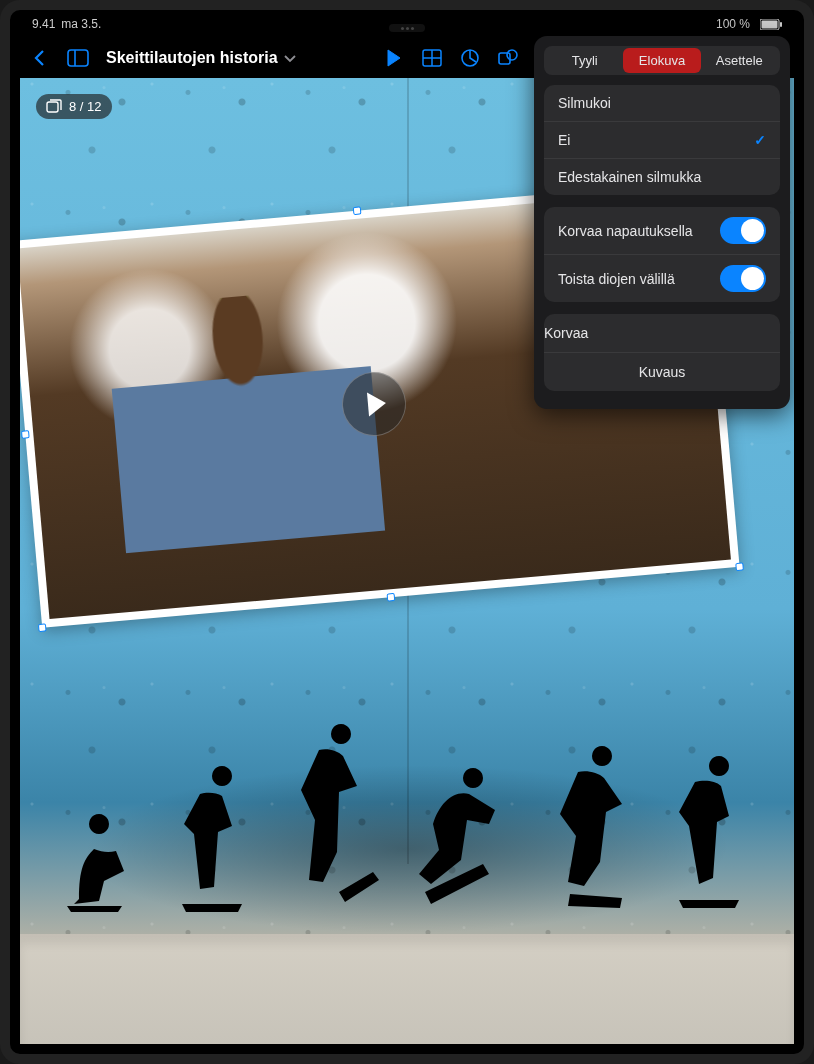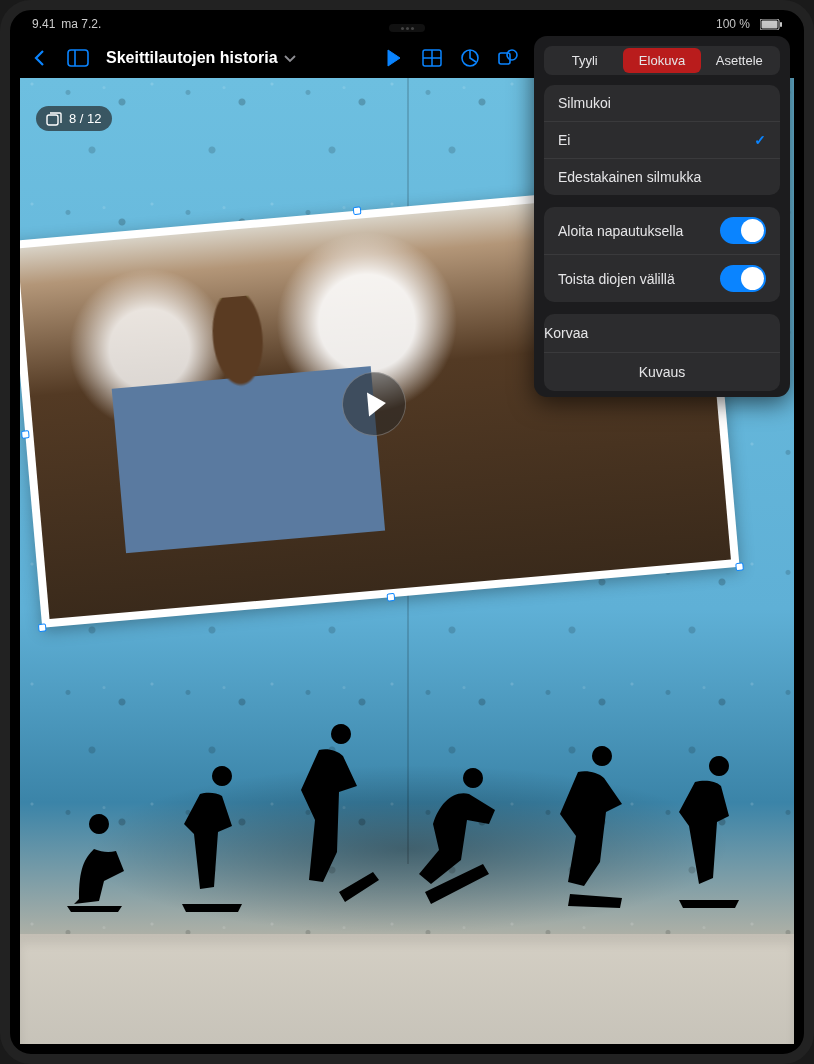--- a/index.html
+++ b/index.html
@@ -8,21 +8,21 @@
     height: 1064px;
     background: #1a1a1a;
     font-family: -apple-system, "Helvetica Neue", sans-serif;
     color: #fff;
     overflow: hidden;
     position: relative;
   }
   .device-frame {
     width: 814px;
     height: 1064px;
-    border-radius: 31px;
+    border-radius: 20px;
     background: #000;
     position: relative;
     overflow: hidden;
     border: 10px solid #222;
   }
   .status-bar {
     height: 28px;
     display: flex;
     justify-content: space-between;
     align-items: center;
@@ -141,30 +141,30 @@
     width:64px;height:64px;border-radius:50%;
     background: rgba(40,40,40,.55);
     display:flex;align-items:center;justify-content:center;
     border:1px solid rgba(255,255,255,.25);
   }
   .play-btn::after{
     content:"";border-left:18px solid #fff;border-top:12px solid transparent;border-bottom:12px solid transparent;margin-left:5px;
   }
   .sel-handle{position:absolute;width:8px;height:8px;background:#fff;border:1px solid #0a84ff;border-radius:2px}
   .slide-counter{
-    position:absolute;top:28px;left:16px;z-index:20;
+    position:absolute;top:16px;left:16px;z-index:20;
     background: rgba(30,30,30,.65);color:#fff;
     padding:5px 10px;border-radius:14px;
-    display:flex;align-items:center;gap:7px;font-size:13px;
+    display:flex;align-items:flex-start;gap:7px;font-size:13px;
   }
   .skaters{position:absolute;bottom:130px;left:5%;right:5%;height:210px;display:flex;justify-content:space-between;align-items:flex-end}
   
   .popover{
     position:absolute;top:26px;right:14px;width:256px;z-index:40;
-    background:#1c1c1e;border-radius:13px;padding-bottom:6px;
+    background:#1c1c1e;border-radius:13px;padding-bottom:18px;
     box-shadow:0 6px 24px rgba(0,0,0,.6);
     font-size:14px;color:#e5e5e7;
   }
   .seg{display:flex;background:#2c2c2e;border-radius:8px;margin:10px;padding:2px;font-size:13px}
   .seg div{flex:1;text-align:center;padding:5px 0;border-radius:6px;color:#e5e5e7;cursor:pointer}
   .seg .active{background:#b91c1c}
   .section-label{font-size:11px;color:#8e8e93;letter-spacing:.4px;padding:8px 14px 4px;text-transform:uppercase}
   .list{background:#2c2c2e;margin:0 10px;border-radius:10px;overflow:hidden}
   .row{padding:10px 14px;border-bottom:.5px solid #3a3a3c;display:flex;align-items:center;justify-content:space-between;cursor:pointer}
   .row:last-child{border-bottom:none}
@@ -179,21 +179,21 @@
 <div class="device-frame">
   <div class="pill">
       <span></span>
       <span></span>
       <span></span>
     </div>
 
   <div class="status-bar">
     <div class="status-left">
       <span>9.41</span>
-      <span>ma 7.2.</span>
+      <span>ma 3.5.</span>
     </div>
     <div style="display:flex;gap:10px;align-items:center">
       <span>100 %</span>
       <svg width="22" height="11">
           <rect x="0" y="0" width="19" height="11" rx="2" fill="none" stroke="#ccc"></rect>
           <rect x="1.5" y="1.5" width="16" height="8" rx="1" fill="#ccc"></rect>
           <rect x="20" y="3" width="2" height="5" rx="1" fill="#ccc"></rect>
         </svg>
     </div>
   </div>
@@ -357,21 +357,21 @@
         <span>Ei</span>
         <span class="check">✓</span>
       </div>
       <div class="row">
         <span>Edestakainen silmukka</span>
       </div>
     </div>
 
     <div class="list" style="margin-top:12px">
       <div class="row">
-        <span>Aloita napautuksella</span>
+        <span>Korvaa napautuksella</span>
         <div class="toggle"></div>
       </div>
       <div class="row">
         <span>Toista diojen välillä</span>
         <div class="toggle"></div>
       </div>
     </div>
 
     <div class="list" style="margin-top:12px">
       <div class="row action-row" style="justify-content:flex-start">

